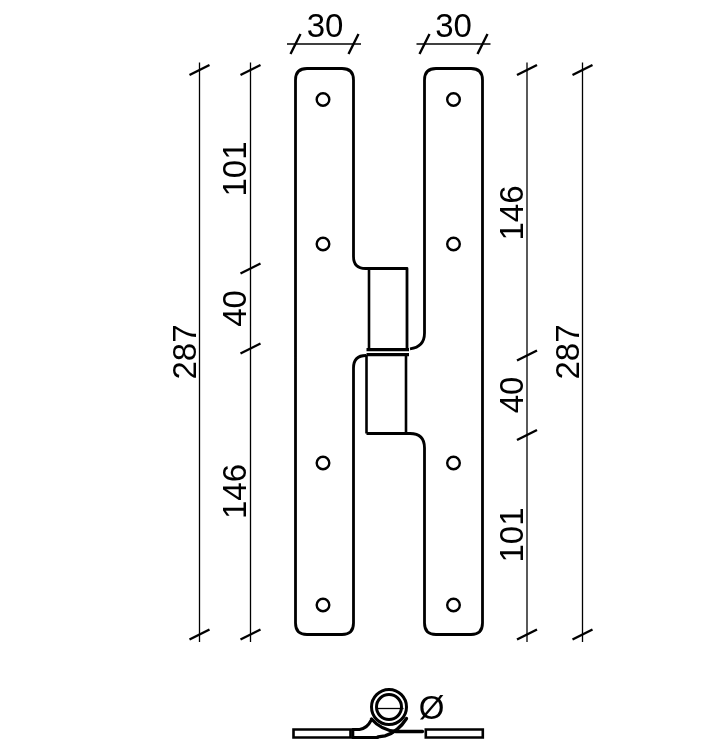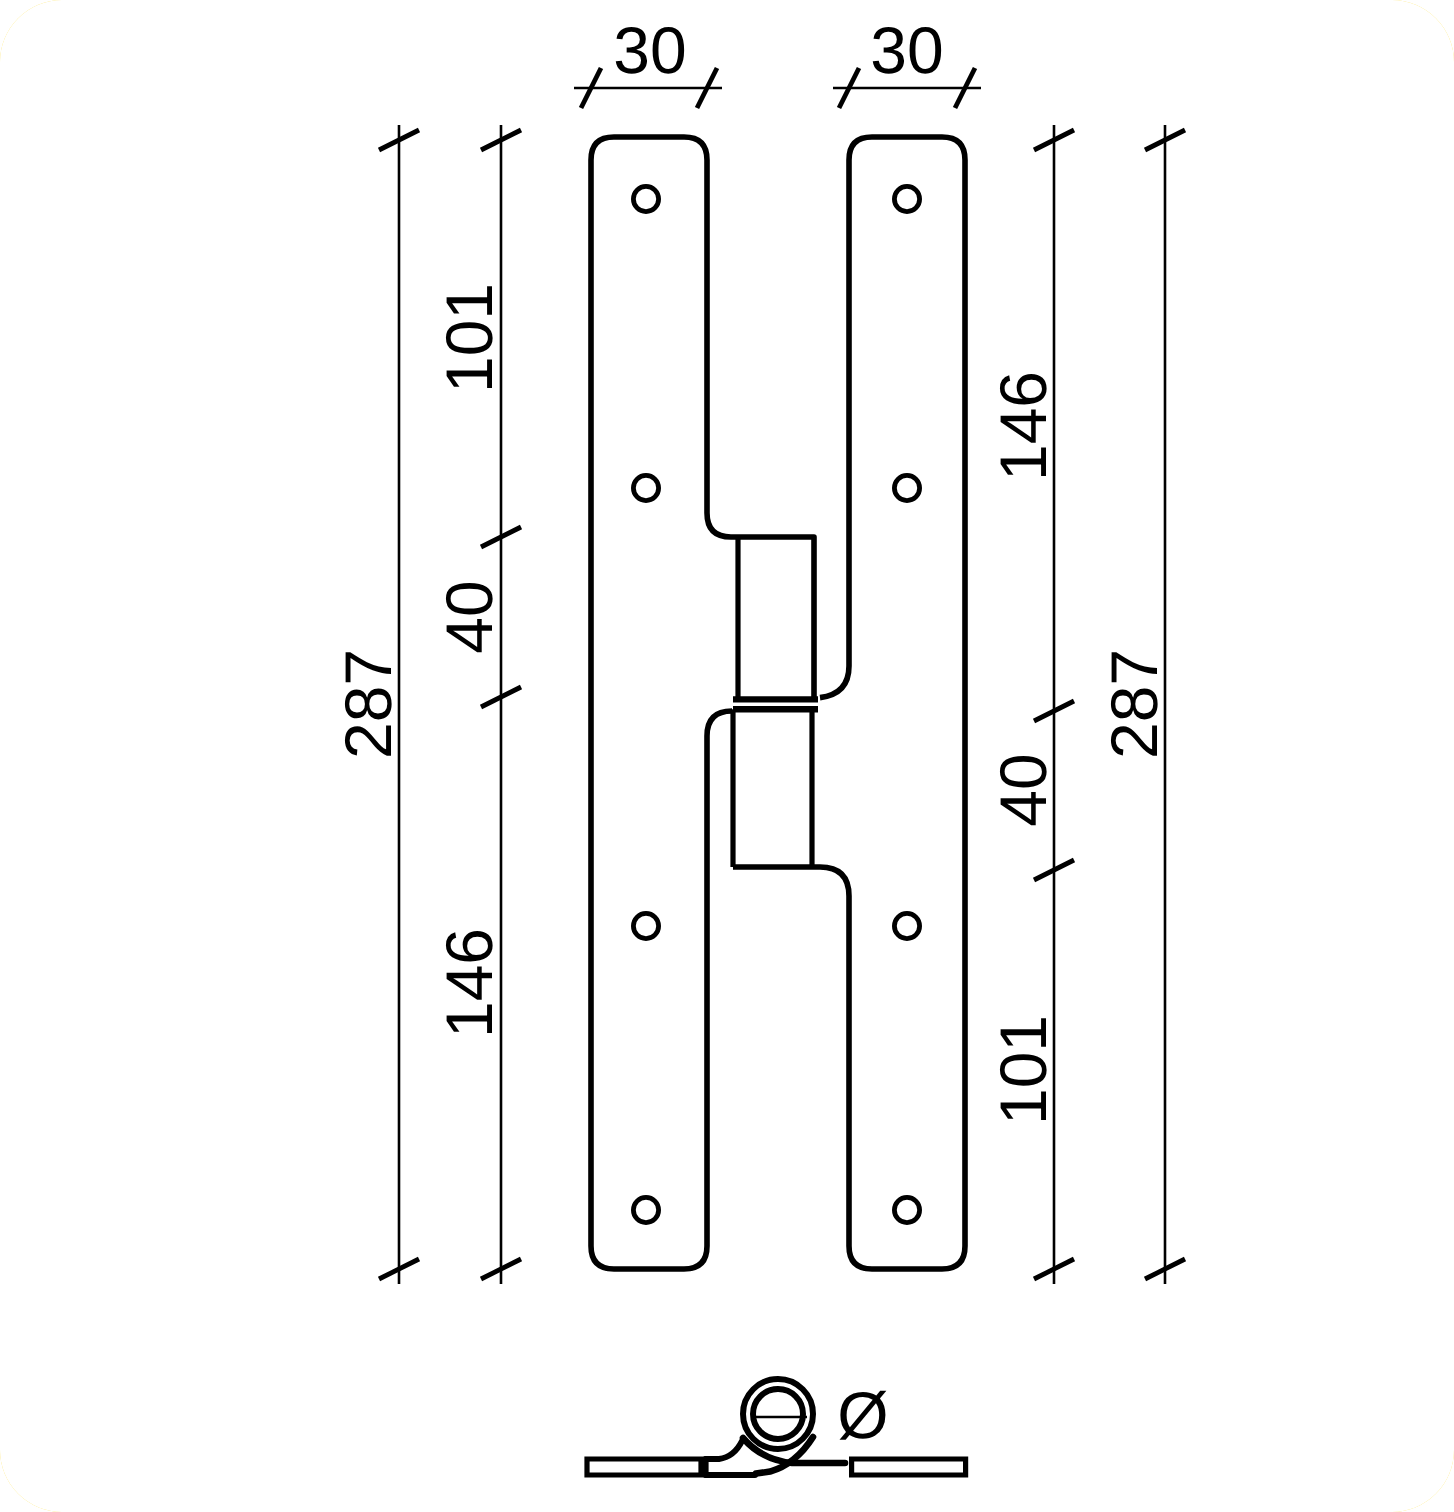--- a/index.html
+++ b/index.html
@@ -6,21 +6,20 @@
     margin: 0;
     padding: 0;
     background: #ffffff;
   }
   .stage {
     position: relative;
     width: 727px;
     height: 756px;
     background: #fde047;
     overflow: hidden;
-    border-radius: 31px;
   }
   svg {
     display: block;
   }
   .outline {
     fill: none;
     stroke: #000000;
     stroke-width: 2.8;
     stroke-linecap: butt;
     stroke-linejoin: round;

